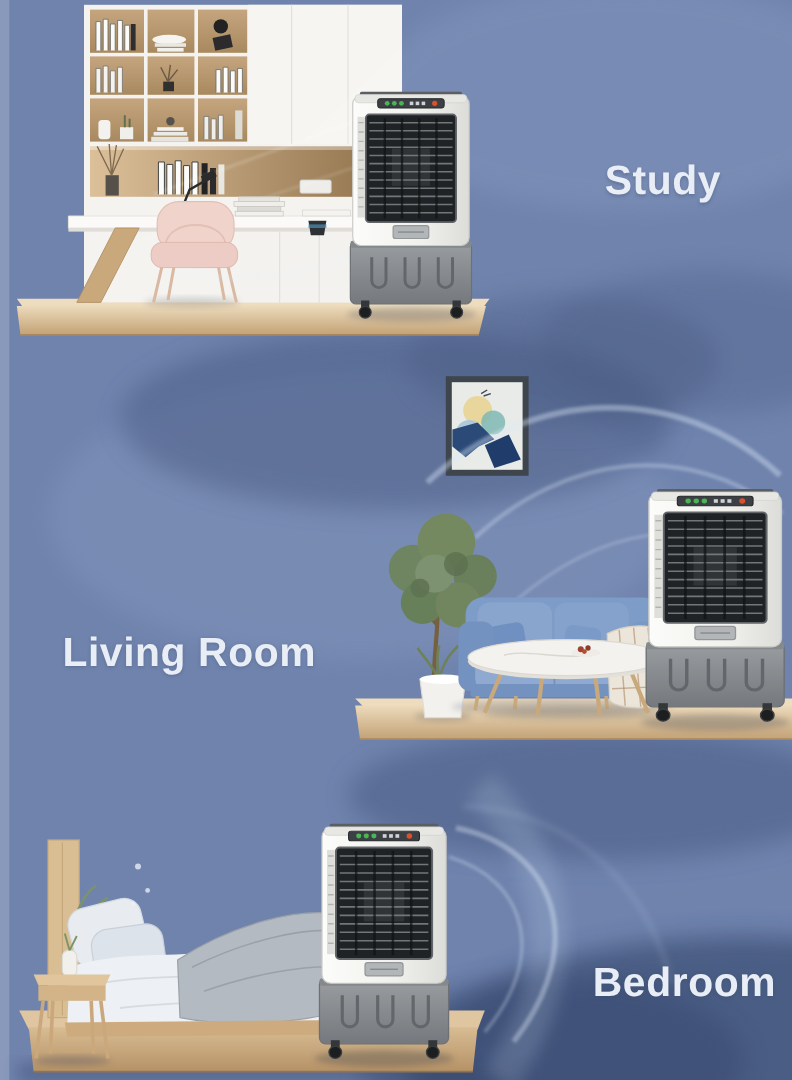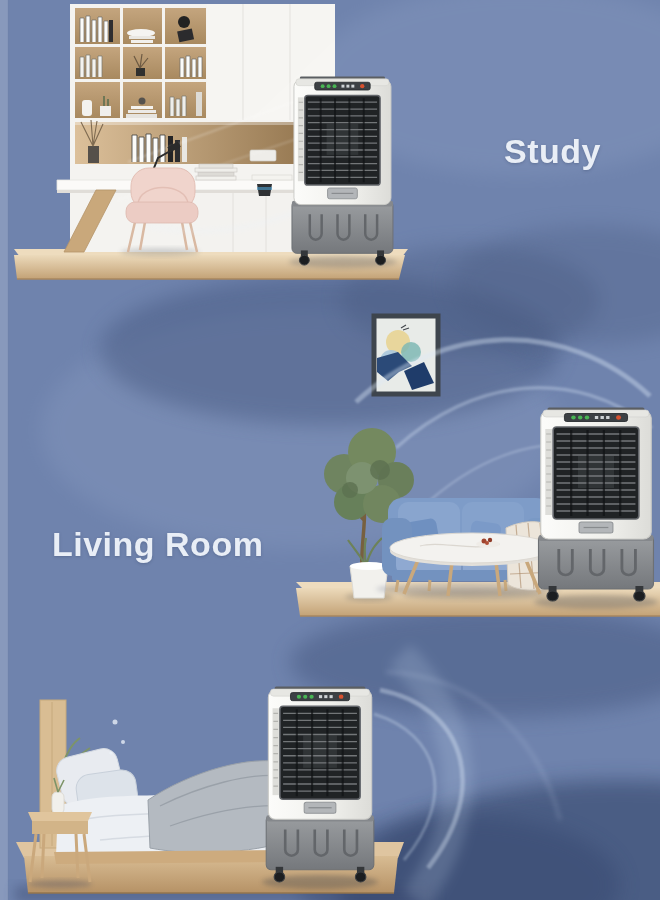--- a/index.html
+++ b/index.html
@@ -356,14 +356,15 @@
     <g>
       <path d="M380,690 C462,706 492,786 428,868" stroke="#e4f0fc" stroke-opacity=".35" stroke-width="4.5" fill="none" filter="url(#b1)"></path>
       <path d="M374,714 C440,734 456,798 404,860" stroke="#e4f0fc" stroke-opacity=".28" stroke-width="3" fill="none" filter="url(#b1)"></path>
       <path d="M386,672 C480,676 540,740 560,820" stroke="#dce9f8" stroke-opacity=".18" stroke-width="3" fill="none" filter="url(#b2)"></path>
     </g>
   </g>
 </svg>
 
 <div class="room-label" id="label-study">Study</div>
 <div class="room-label" id="label-living">Living Room</div>
+<div class="room-label" id="label-bedroom">Bedroom</div>
 
 </div>
 
 </body></html>

